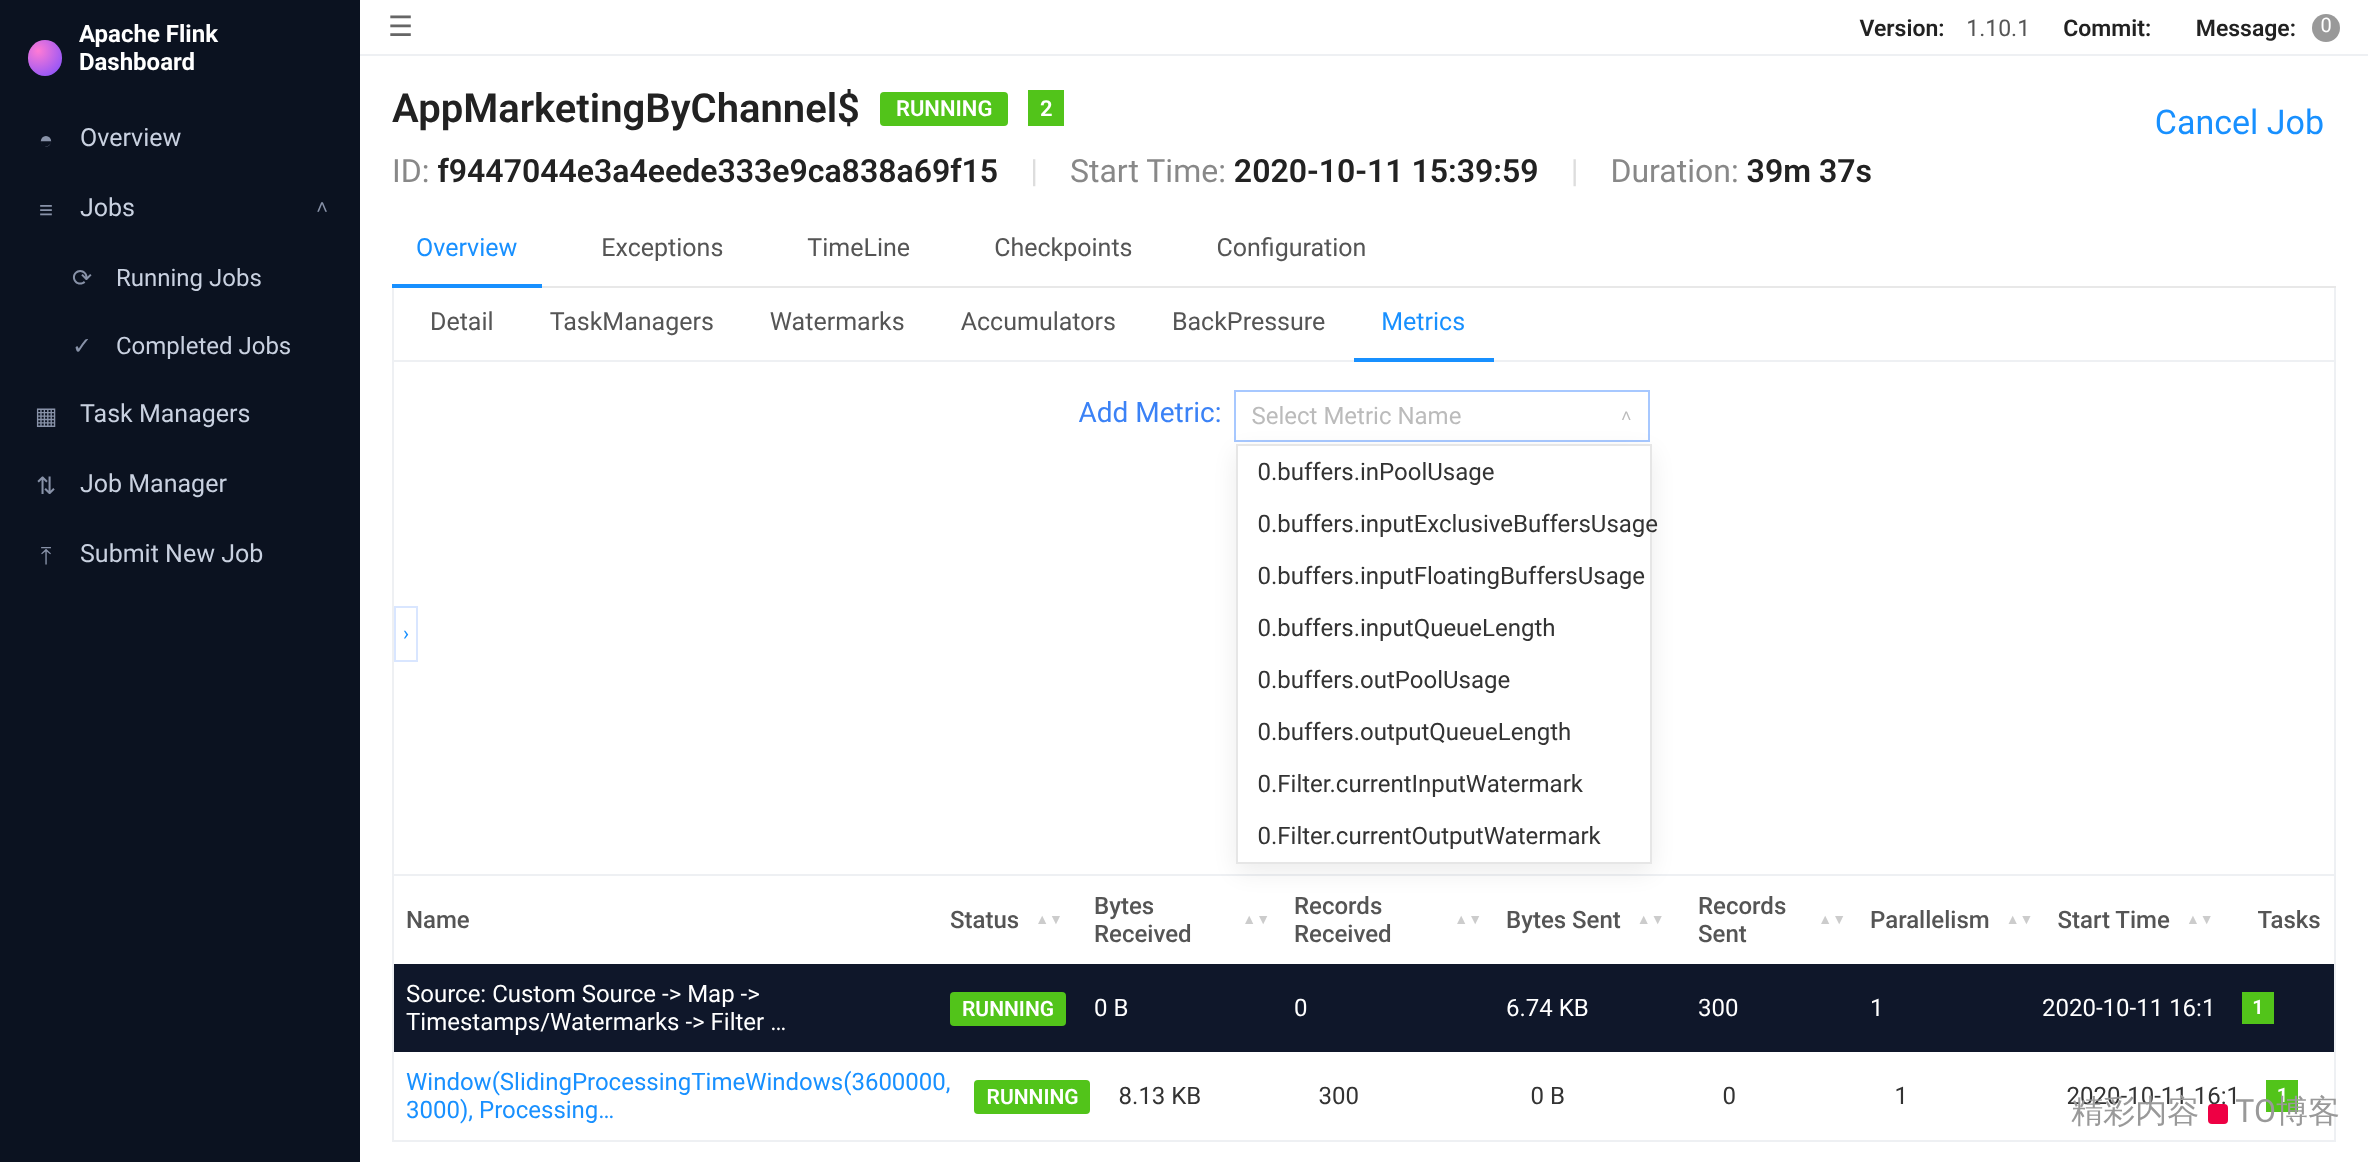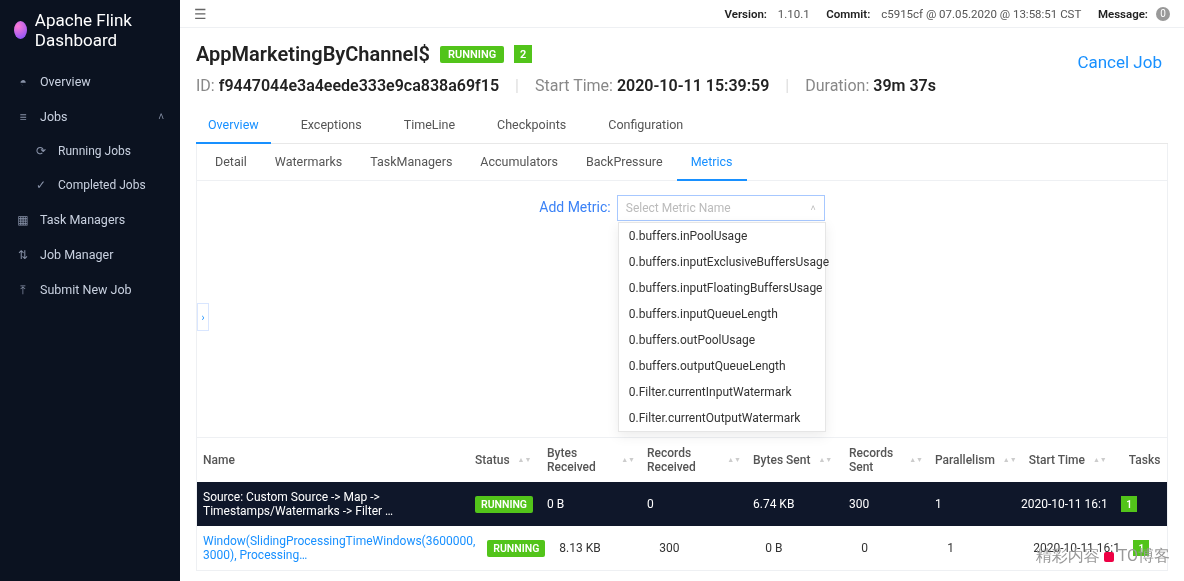--- a/index.html
+++ b/index.html
@@ -1,21 +1,21 @@
 <!DOCTYPE html>
 <html><head>
 <meta charset="utf-8">
 <style>
 * { margin:0; padding:0; box-sizing:border-box; }
 body { font-family: -apple-system, BlinkMacSystemFont, "Segoe UI", Roboto, sans-serif; font-size:13px; color:#333; background:#fff; }
 .app { display:flex; width:1184px; height:581px; overflow:hidden; position:relative; }
 
 
 .sidebar { width:180px; background:#0b1220; color:#c9d1e0; flex-shrink:0; padding-top:4px; }
-.brand { display:flex; align-items:center; gap:8px; padding:6px 14px 14px 14px; font-weight:400; font-size:17px; color:#fff; }
+.brand { display:flex; align-items:flex-end; gap:8px; padding:6px 14px 14px 14px; font-weight:700; font-size:12px; color:#fff; }
 .brand-icon { width:18px; height:18px; border-radius:50%; background: radial-gradient(circle at 30% 30%, #ff7bd5, #7b4dff); }
 .nav-item { display:flex; align-items:center; gap:10px; padding:10px 16px; cursor:pointer; font-size:12.5px; color:#c9d1e0; }
 .nav-item.sub { padding-left:34px; font-size:12px; }
 .nav-item .icon { width:14px; height:14px; display:inline-flex; align-items:center; justify-content:center; font-size:12px; color:#8892a8; }
 .nav-item .chev { margin-left:auto; font-size:10px; color:#8892a8; }
 
 
 .main { flex:1; display:flex; flex-direction:column; overflow:hidden; position:relative; }
 
 
@@ -127,21 +127,20 @@
   </div>
 
   <div class="main">
 
     <div class="topbar">
       <span class="hamburger">☰</span>
       <b>Version:</b>&nbsp;
       <span>1.10.1</span>
       &nbsp;&nbsp;&nbsp;
       <b>Commit:</b>&nbsp;
-      <span>c5915cf @ 07.05.2020 @ 13:58:51 CST</span>
       &nbsp;&nbsp;&nbsp;
       <b>Message:</b>
       <span class="msg-badge">0</span>
     </div>
 
     <div class="header">
       <div class="title-row">
         <span class="title">AppMarketingByChannel$</span>
         <span class="badge-green">RUNNING</span>
         <span class="badge-count">2</span>
@@ -159,22 +158,22 @@
           <div class="tab">Exceptions</div>
           <div class="tab">TimeLine</div>
           <div class="tab">Checkpoints</div>
           <div class="tab">Configuration</div>
         </div>
     </div>
 
     <div class="panel">
       <div class="subtabs" id="subtabs">
           <div class="subtab">Detail</div>
+          <div class="subtab">TaskManagers</div>
           <div class="subtab">Watermarks</div>
-          <div class="subtab">TaskManagers</div>
           <div class="subtab">Accumulators</div>
           <div class="subtab">BackPressure</div>
           <div class="subtab active">Metrics</div>
         </div>
 
       <div class="metric-area">
         <span class="expander">›</span>
         <div class="metric-row">
           <span class="metric-lbl">Add Metric:</span>
           <div class="metric-select">

